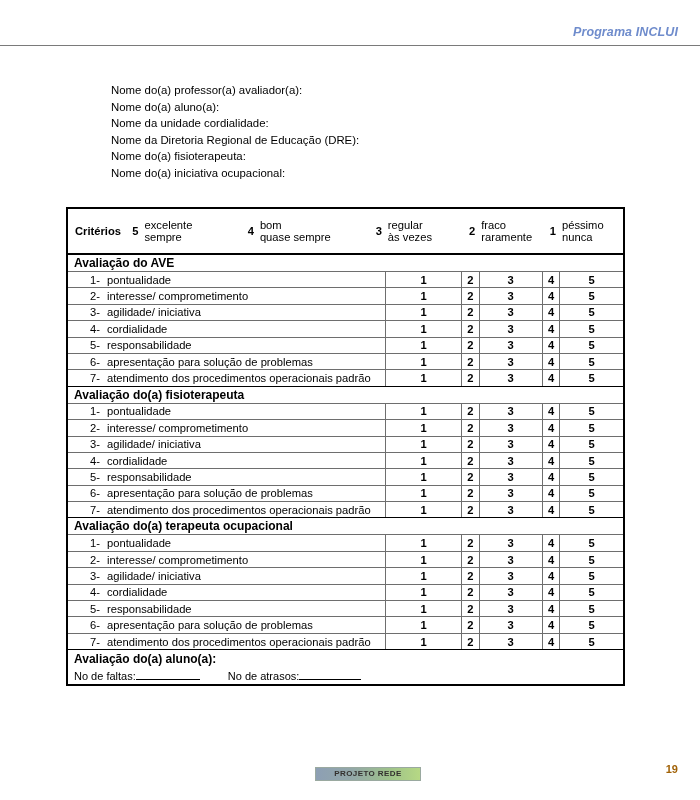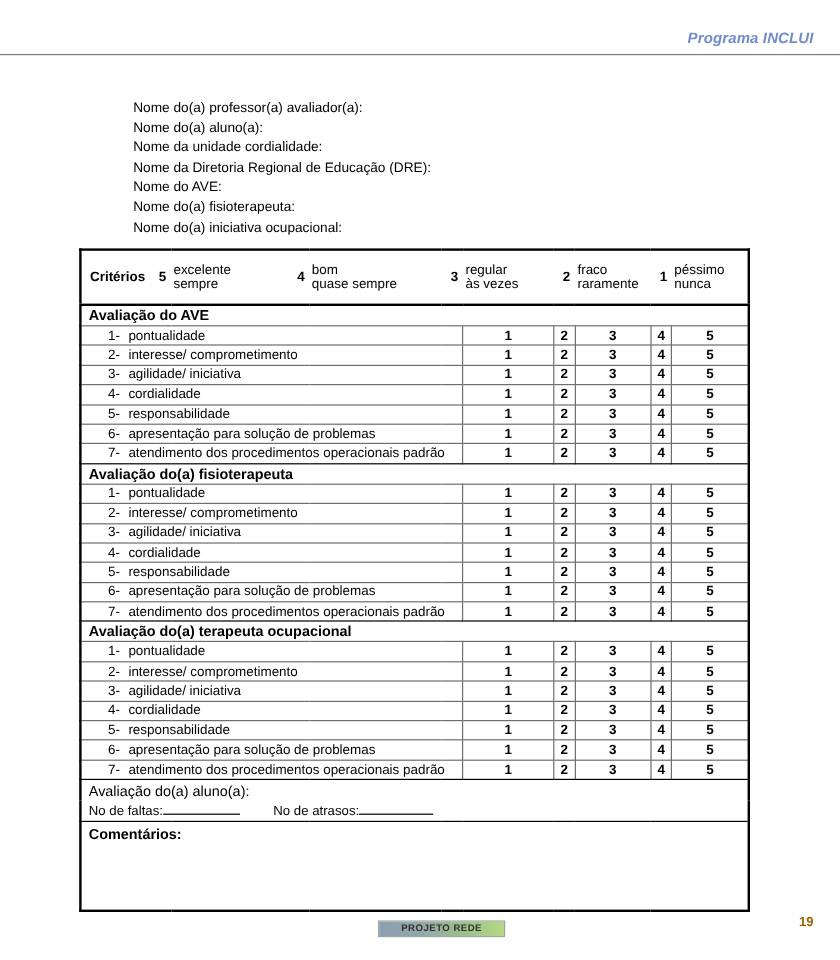--- a/index.html
+++ b/index.html
@@ -129,21 +129,21 @@
     text-align: center;
     font-weight: bold;
     font-size: 11.6px;
     width: 28px;
   }
   .crit-row.last-of-section td { border-bottom: 1.8px solid #000; }
 
   
   .aluno-row td {
     height: 17px;
-    font-weight: normal;
+    font-weight: bold;
     font-size: 12px;
     padding-left: 6px !important;
     border-top: 1.8px solid #000;
     border-bottom: none;
   }
   .faltas-row td {
     height: 17px;
     font-size: 11px;
     padding-left: 6px !important;
     border-top: none;
@@ -215,21 +215,20 @@
 <div class="page-header">
   <div class="header-title">Programa INCLUI</div>
   <div class="header-rule"></div>
 </div>
 
 <div class="form-fields">
   <div class="form-line">Nome do(a) professor(a) avaliador(a):</div>
   <div class="form-line">Nome do(a) aluno(a):</div>
   <div class="form-line">Nome da unidade cordialidade:</div>
   <div class="form-line">Nome da Diretoria Regional de Educação (DRE):</div>
-  <div class="form-line">Nome do AVE:</div>
   <div class="form-line">Nome do(a) fisioterapeuta:</div>
   <div class="form-line">Nome do(a) iniciativa ocupacional:</div>
 </div>
 
 <table class="eval-table">
   <colgroup>
     <col style="width:55px">
     <col style="width:17px">
     <col style="width:93px">
     <col style="width:17px">
@@ -454,23 +453,20 @@
     <td class="rate">4</td>
     <td class="rate">5</td>
   </tr>
 
   <tr class="aluno-row">
     <td colspan="11">Avaliação do(a) aluno(a):</td>
   </tr>
   <tr class="faltas-row">
     <td colspan="11"><span>No de faltas:</span><span class="blank-line blank-faltas"></span><span class="gap-between"></span><span>No de atrasos:</span><span class="blank-line blank-atrasos"></span></td>
   </tr>
-  <tr class="coment-row">
-    <td colspan="11"><span>Comentários:</span></td>
-  </tr>
 </tbody>
   </table>
 
 <div class="footer">
   <div class="logo-badge">
     <div class="logo-text">PROJETO REDE</div>
   </div>
   <div class="page-number">19</div>
 </div>
 

